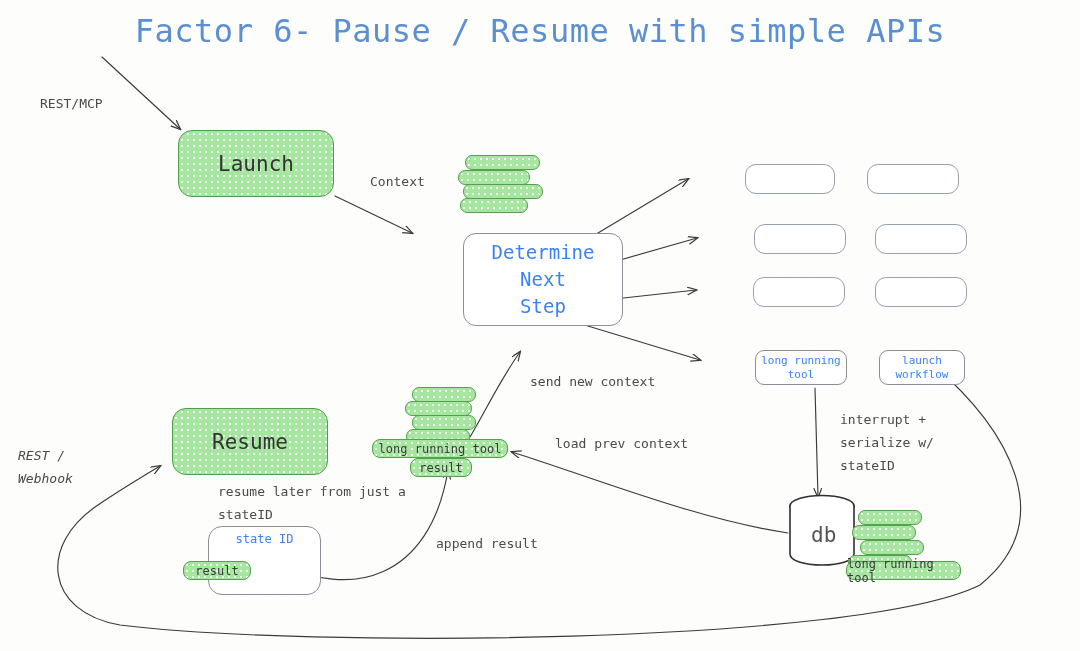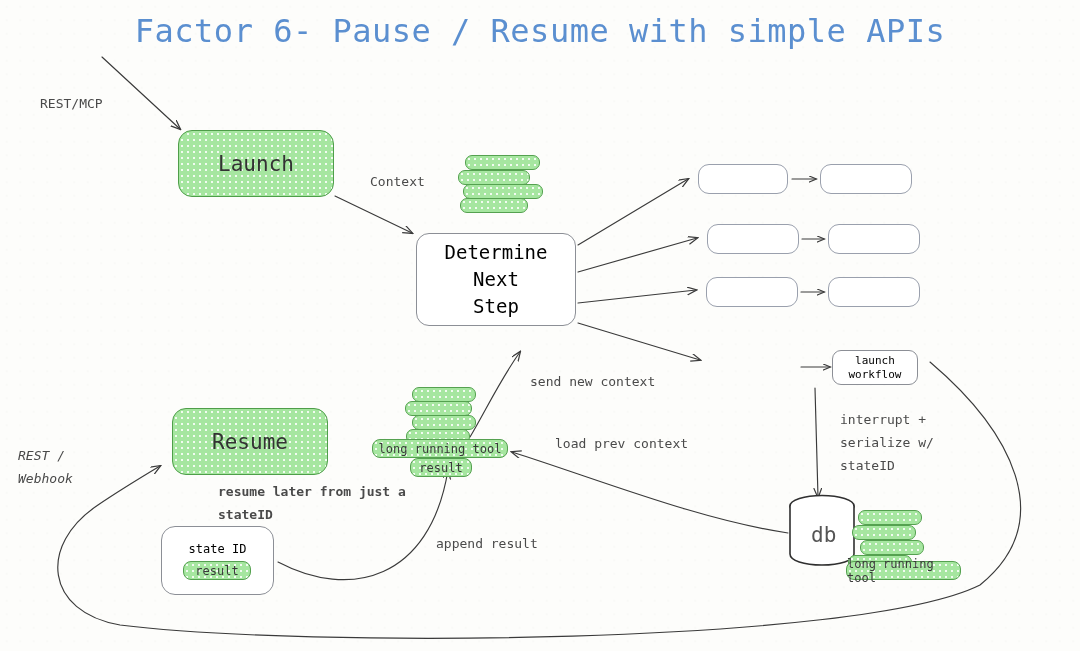--- a/index.html
+++ b/index.html
@@ -89,32 +89,33 @@
   .wbox {
     position: absolute;
     box-sizing: border-box;
     background: #ffffff;
     border: 1.2px solid #8c8f96;
     border-radius: 11px;
     display: flex;
     align-items: center;
     justify-content: center;
     text-align: center;
-    color: #000000;
+    color: #3b82f6;
     white-space: pre;
     font-family: "DejaVu Sans Mono", "Liberation Mono", monospace;
+    margin-left: 47px;
   }
   .wbox.blank { border-color: #9aa0ad; }
   .wbox.tiny { font-size: 11px; line-height: 14px; border-radius: 9px; }
   .wbox.mid { font-size: 19px; line-height: 27px; border-radius: 13px; }
   .wbox.state {
     border-radius: 14px;
     align-items: flex-start;
     justify-content: center;
-    padding-top: 15px;
+    padding-top: 5px;
     font-size: 12px;
   }
 </style>
 </head>
 <body>
 
 <div id="canvas">
 
   <svg id="edges" viewBox="0 0 1080 651" xmlns="http://www.w3.org/2000/svg">
     <defs>
@@ -166,21 +167,21 @@
   <div class="lbl" style="left:370px; top:170px;">Context</div>
 
   <div class="lbl" style="left:530px; top:370px;">send new context</div>
 
   <div class="lbl" style="left:555px; top:432px;">load prev context</div>
 
   <div class="lbl" style="left:840px; top:408px;">interrupt +
 serialize w/
 stateID</div>
 
-  <div class="lbl" style="left:218px; top:480px;font-weight:bold;">resume later from just a
+  <div class="lbl" style="left:218px; top:480px;">resume later from just a
 stateID</div>
 
   <div class="lbl" style="left:436px; top:532px;">append result</div>
 
 
   <div class="greenbox big" style="left:178px; top:130px; width:156px; height:67px;">
     <span>Launch</span>
   </div>
 
   <div class="greenbox big" style="left:172px; top:408px; width:156px; height:67px;">
@@ -198,20 +199,24 @@
   <div class="chip" style="left:463px; top:184px; width:80px;"></div>
   <div class="chip" style="left:460px; top:198px; width:68px;"></div>
 
   <div class="wbox blank" style="left:698px; top:164px; width:90px; height:30px;"></div>
   <div class="wbox blank" style="left:820px; top:164px; width:92px; height:30px;"></div>
   <div class="wbox blank" style="left:707px; top:224px; width:92px; height:30px;"></div>
   <div class="wbox blank" style="left:828px; top:224px; width:92px; height:30px;"></div>
   <div class="wbox blank" style="left:706px; top:277px; width:92px; height:30px;"></div>
   <div class="wbox blank" style="left:828px; top:277px; width:92px; height:30px;"></div>
 
+  <div class="wbox tiny" style="left:708px; top:350px; width:92px; height:35px;">
+    <span>long running
+tool</span>
+  </div>
 
   <div class="wbox tiny" style="left:832px; top:350px; width:86px; height:35px;">
     <span>launch
 workflow</span>
   </div>
 
   <svg style="position:absolute; left:782px; top:492px; width:80px; height:82px;" viewBox="0 0 80 82">
     <ellipse cx="40" cy="14" rx="32" ry="10.5" fill="#ffffff" stroke="#2f2f2f" stroke-width="1.6"></ellipse>
     <path d="M8,14 L8,62 C8,68.5 22,73 40,73 C58,73 72,68.5 72,62 L72,14" fill="#ffffff" stroke="#2f2f2f" stroke-width="1.6" stroke-linecap="round"></path>
   </svg>

